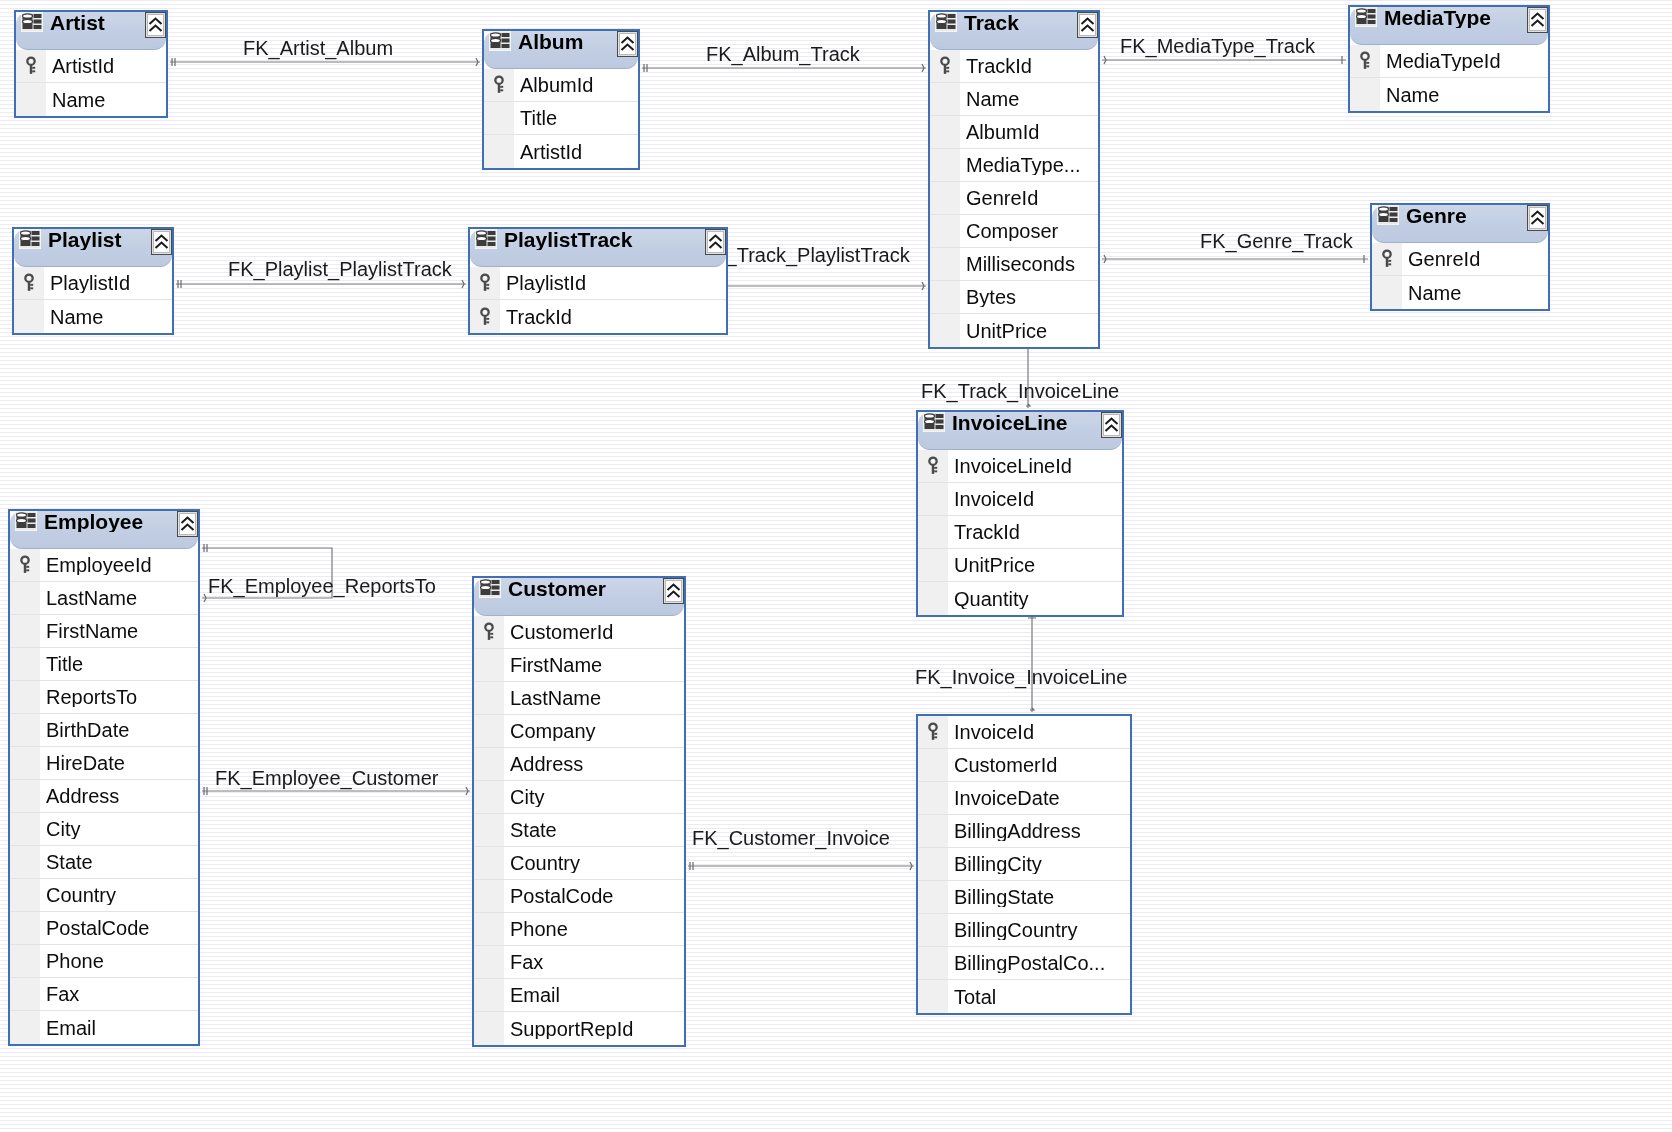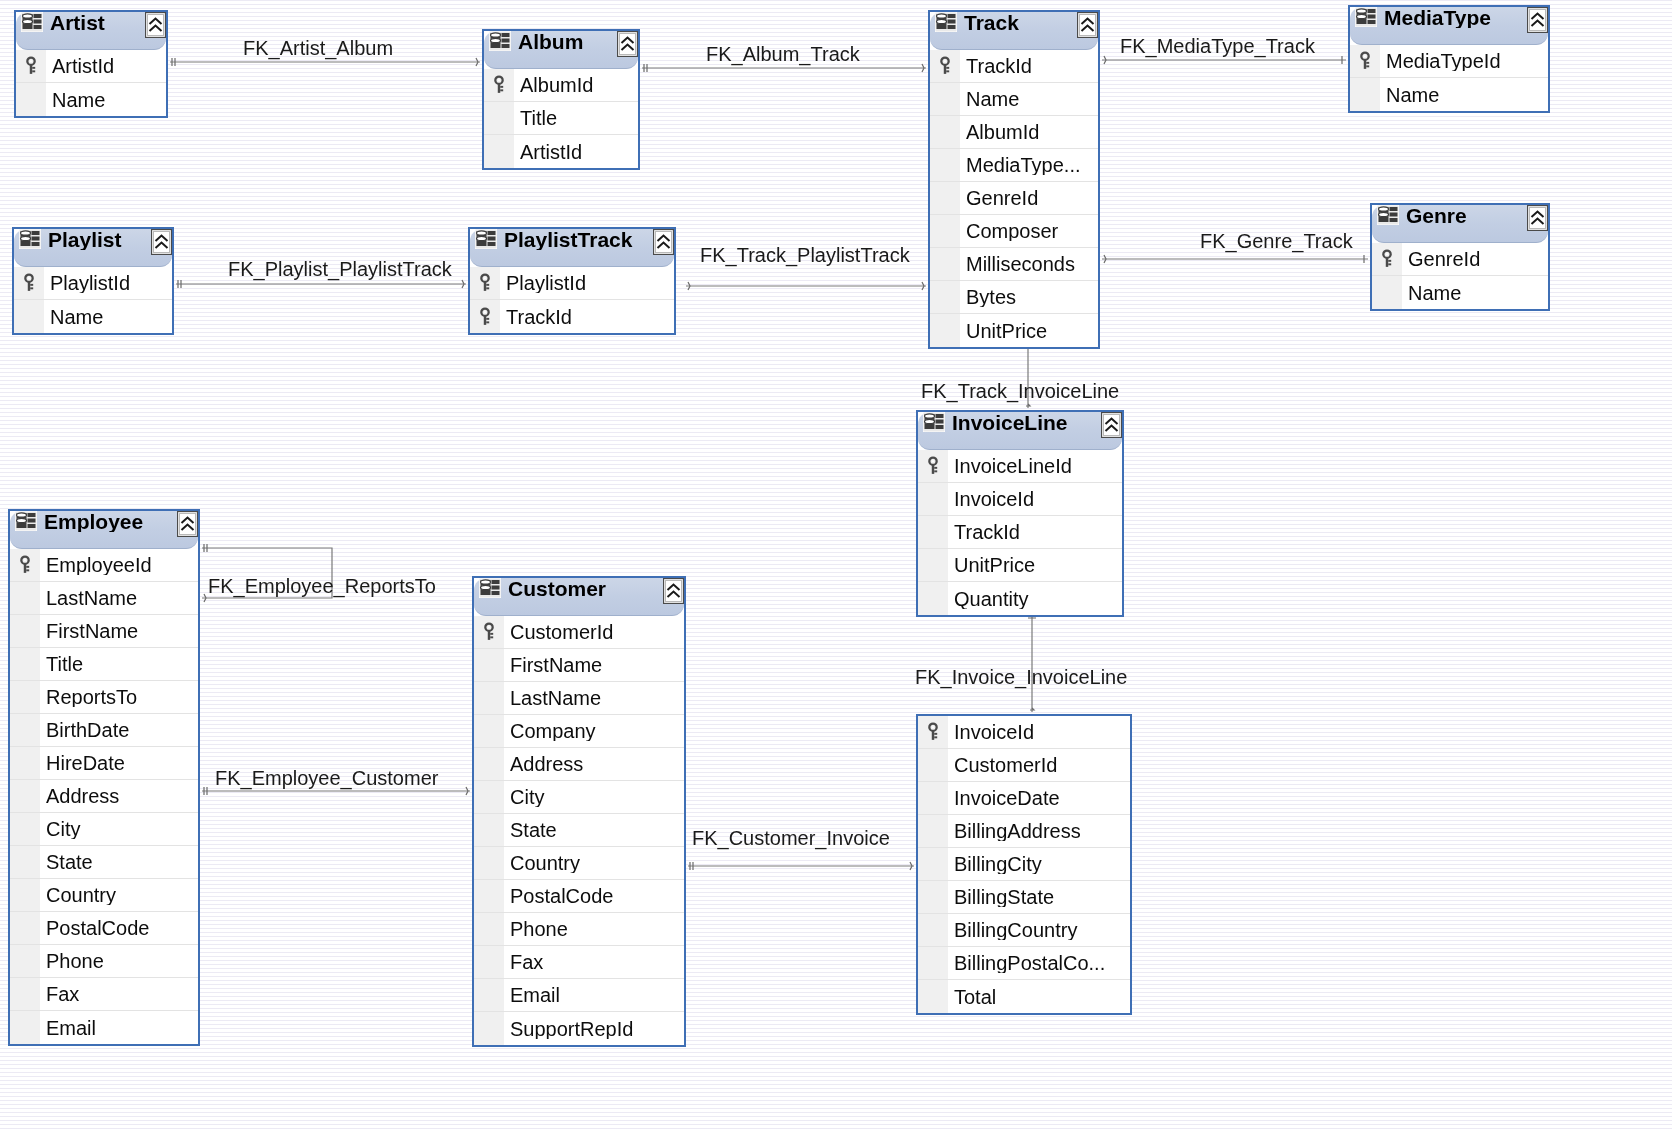--- a/index.html
+++ b/index.html
@@ -470,21 +470,21 @@
               </svg>
             </span>
             <span class="row-name">PlaylistId</span>
           </div>
           <div class="row">
             <span class="row-key"></span>
             <span class="row-name">Name</span>
           </div>
         </div>
       </div>
-      <div class="tbl" style="left: 468px; top: 227px; width: 208px;">
+      <div class="tbl" style="left: 468px; top: 227px; width: 260px;">
         <div class="tbl-head">
           <span class="tbl-icon"><svg viewBox="0 0 22 20" width="22" height="20">
               <rect x="0" y="0" width="22" height="20" fill="#e9e9e9" stroke="#ffffff" stroke-width="1"></rect>
               <rect x="1.5" y="2" width="10" height="15" fill="#3c3c3c"></rect>
               <ellipse cx="6.5" cy="4" rx="5" ry="2.2" fill="#ffffff" stroke="#3c3c3c" stroke-width="1.2"></ellipse>
               <ellipse cx="6.5" cy="9.5" rx="5" ry="2.2" fill="#ffffff" stroke="#3c3c3c" stroke-width="1.2"></ellipse>
               <rect x="12.5" y="2" width="8" height="4" fill="#3c3c3c"></rect>
               <rect x="12.5" y="7.5" width="8" height="4" fill="#3c3c3c"></rect>
               <rect x="12.5" y="13" width="8" height="4" fill="#3c3c3c"></rect>
             </svg></span>

